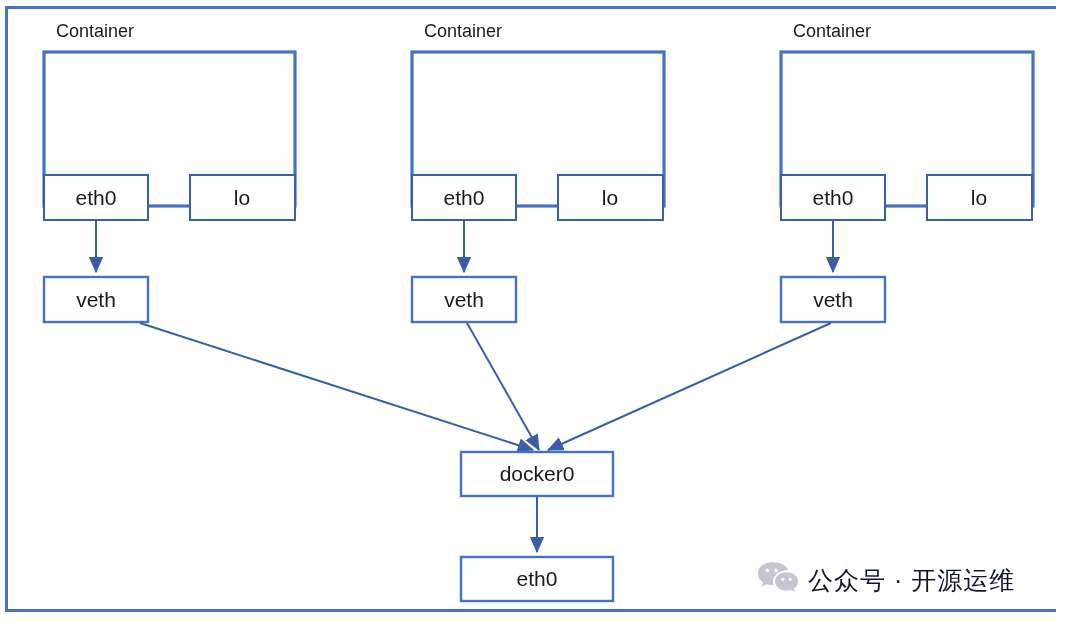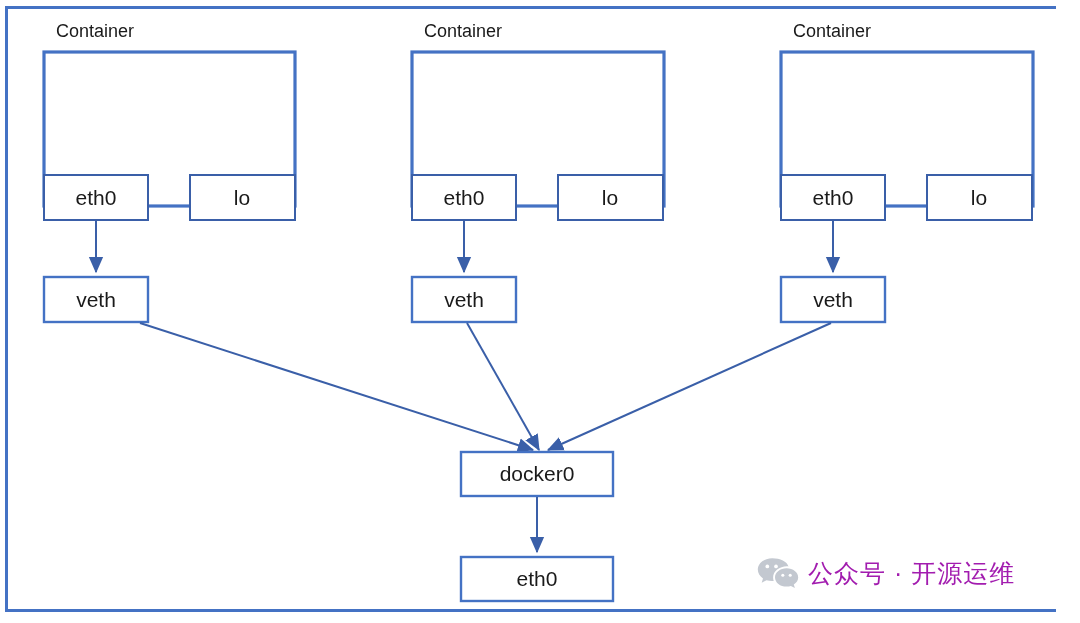--- a/index.html
+++ b/index.html
@@ -76,23 +76,24 @@
     display: flex;
     align-items: center;
     gap: 9px;
     left: 757px;
     top: 556px;
     user-select: none;
   }
   .watermark-text {
     font-family: "Liberation Sans", sans-serif;
     font-size: 25px;
-    color: #a21caf;
+    color: #0f172a;
     letter-spacing: 1px;
     white-space: nowrap;
+    margin-top: 8px;
   }
   .wechat-icon {
     width: 42px;
     height: 34px;
     display: block;
   }
 </style>
 </head>
 <body>
 

